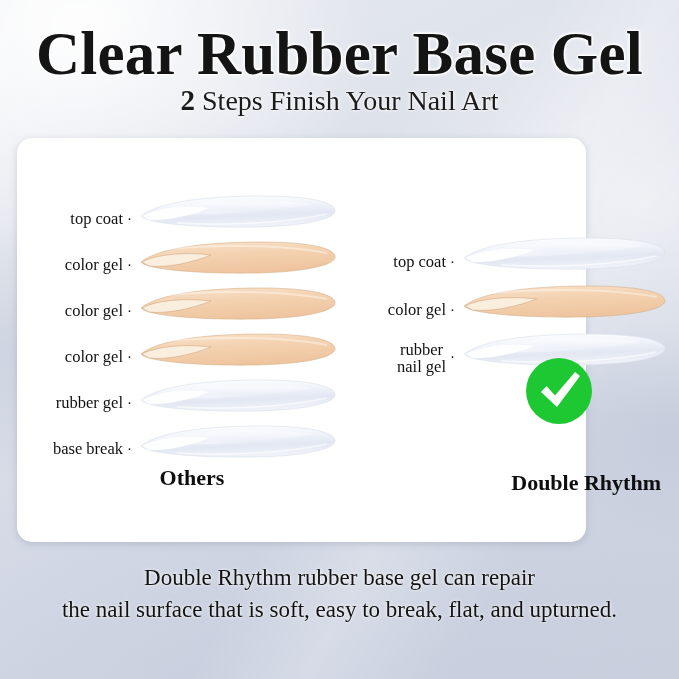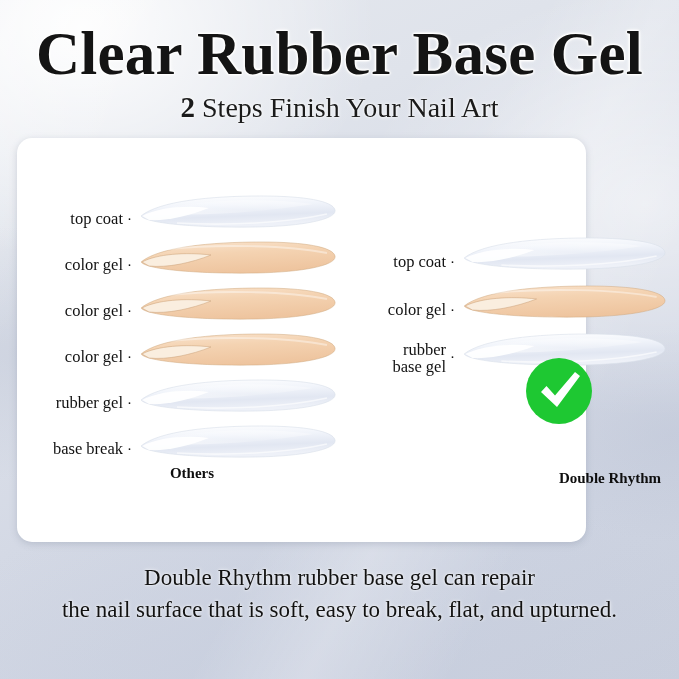--- a/index.html
+++ b/index.html
@@ -64,21 +64,21 @@
     letter-spacing: 0.2px;
     color: #141414;
     line-height: 1.04;
     text-shadow:
       0 0 2px #ffffff, 0 0 3px #ffffff, 0 0 5px #ffffff,
       1px 0 2px #ffffff, -1px 0 2px #ffffff,
       0 1px 2px #ffffff, 0 -1px 2px #ffffff;
     white-space: nowrap;
   }
   .subtitle {
-    margin-top: 7px;
+    margin-top: 0;
     font-size: 28px;
     color: #1b1b1b;
     line-height: 1.1;
     text-shadow: 0 0 2px #ffffff, 0 0 4px #ffffff;
     white-space: nowrap;
   }
   .subtitle .step-num {
     font-weight: bold;
     font-size: 29px;
   }
@@ -136,36 +136,36 @@
     display: inline-block;
     margin-left: 4px;
     font-size: 15px;
     vertical-align: middle;
   }
   .labels-left  { position: absolute; left: 0px; top: 58px; width: 115px; }
   .labels-right { position: absolute; left: 0px; top: 100px; width: 108px; }
   .labels-left .lbl  { height: 46px; position: relative; display: flex; align-items: center; justify-content: flex-end; }
   .labels-right .lbl { height: 48px; position: relative; display: flex; align-items: center; justify-content: flex-end; }
   .lbl.two-line { line-height: 1.06; }
-  .lbl.two-line .txt { display: block; text-align: right; margin-left: 20px; }
+  .lbl.two-line .txt { display: block; text-align: center; margin-left: 20px; }
 
   
   .check-badge {
     position: absolute;
     left: 177px;
     top: 218px;
     width: 70px;
     height: 70px;
   }
   .check-badge svg { display: block; width: 70px; height: 70px; }
 
   
   .caption {
     position: absolute;
-    font-size: 15px;
+    font-size: 22px;
     font-weight: bold;
     color: #0e0e0e;
     white-space: nowrap;
   }
   .caption-others { left: 0; top: 327px; width: 350px; text-align: center; }
   .caption-dr     { left: 0; top: 332px; width: 314px; text-align: right; }
 
   
   .footer {
     position: absolute;
@@ -318,21 +318,21 @@
             <span>top coat</span>
             <span class="dot">·</span>
           </div>
         <div class="lbl">
             <span>color gel</span>
             <span class="dot">·</span>
           </div>
         <div class="lbl two-line">
             <span>
               <span class="txt">rubber</span>
-              <span class="txt">base gel</span>
+              <span class="txt">nail gel</span>
             </span>
             <span class="dot">·</span>
           </div>
       </div>
 
       <div class="stack stack-right">
 
         <div class="layer">
           <div class="nail">
             <svg viewBox="0 0 200 32" preserveAspectRatio="none">

